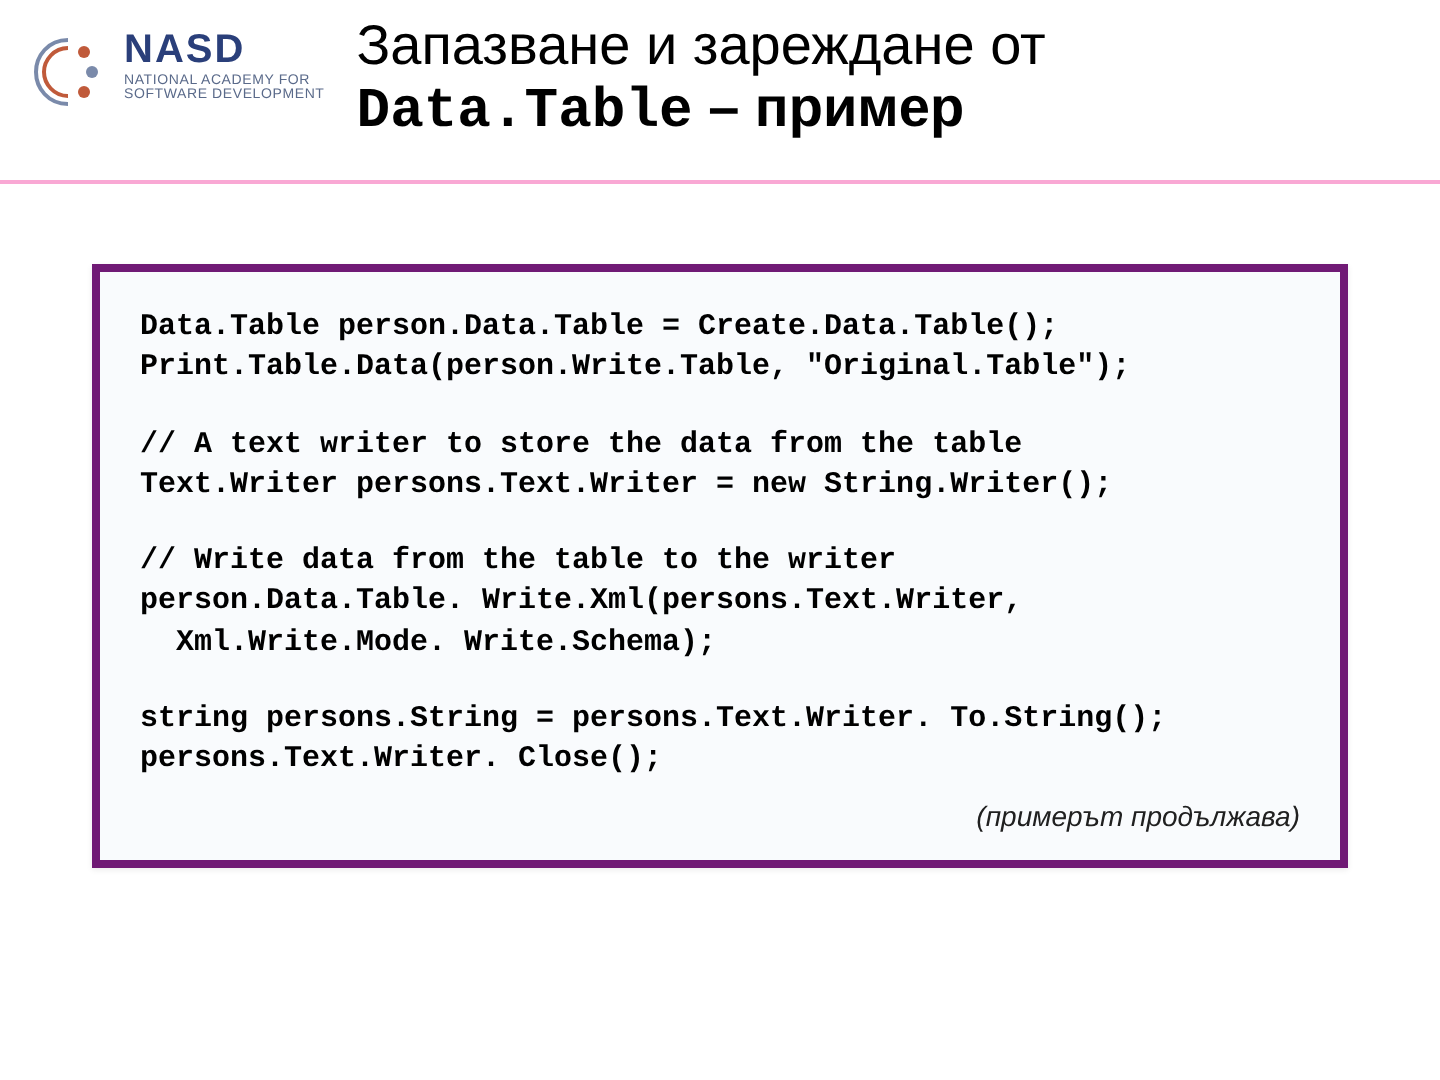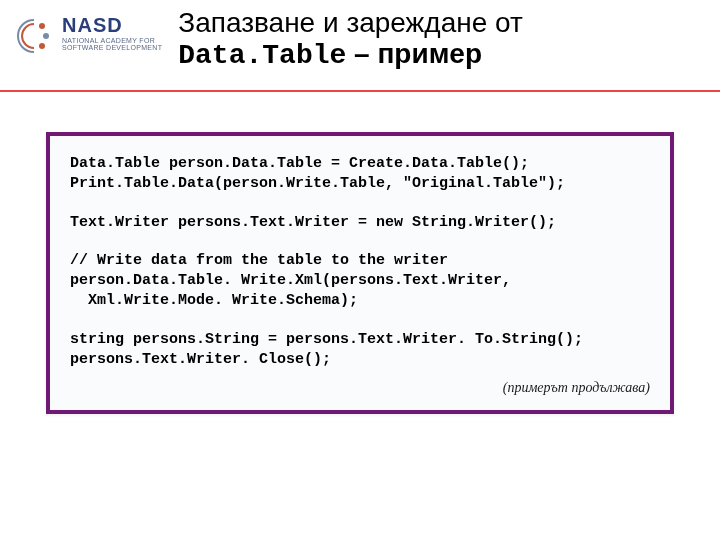--- a/index.html
+++ b/index.html
@@ -8,21 +8,21 @@
     height: 540px;
     background: #ffffff;
     font-family: Arial, sans-serif;
     position: relative;
     overflow: hidden;
   }
   .header {
     display: flex;
     align-items: flex-start;
     padding: 8px 12px 0 12px;
-    border-bottom: 2px solid #ef4444;
+    border-bottom: 2px solid #f9a8d4;
     height: 92px;
   }
   .logo-block {
     display: flex;
     align-items: flex-start;
     gap: 6px;
     margin-top: 6px;
     flex-shrink: 0;
   }
   .logo-swirl {
@@ -74,21 +74,21 @@
     font-family: "Courier New", monospace;
     font-size: 15px;
     font-weight: bold;
     color: #000;
     white-space: pre-wrap;
     line-height: 1.35;
   }
   .code-block-spacer { height: 18px; }
   .continues {
     text-align: right;
-    font-family: Liberation Serif, serif;
+    font-family: Liberation Sans, sans-serif;
     font-style: italic;
     font-weight: normal;
     font-size: 14px;
     color: #202020;
     margin-top: 10px;
   }
 </style>
 </head>
 <body>
 
@@ -114,20 +114,21 @@
     <div class="title-line2">
       <span class="mono">Data.Table</span><span> – пример</span>
     </div>
   </div>
 </div>
 
 <div class="code-card">
   <div class="code-line">Data.Table person.Data.Table = Create.Data.Table();</div>
   <div class="code-line">Print.Table.Data(person.Write.Table, "Original.Table");</div>
   <div class="code-block-spacer"></div>
+  <div class="code-line">// A text writer to store the data from the table</div>
   <div class="code-line">Text.Writer persons.Text.Writer = new String.Writer();</div>
   <div class="code-block-spacer"></div>
   <div class="code-line">// Write data from the table to the writer</div>
   <div class="code-line">person.Data.Table. Write.Xml(persons.Text.Writer,</div>
   <div class="code-line">  Xml.Write.Mode. Write.Schema);</div>
   <div class="code-block-spacer"></div>
   <div class="code-line">string persons.String = persons.Text.Writer. To.String();</div>
   <div class="code-line">persons.Text.Writer. Close();</div>
   <div class="continues">(примерът продължава)</div>
 </div>

